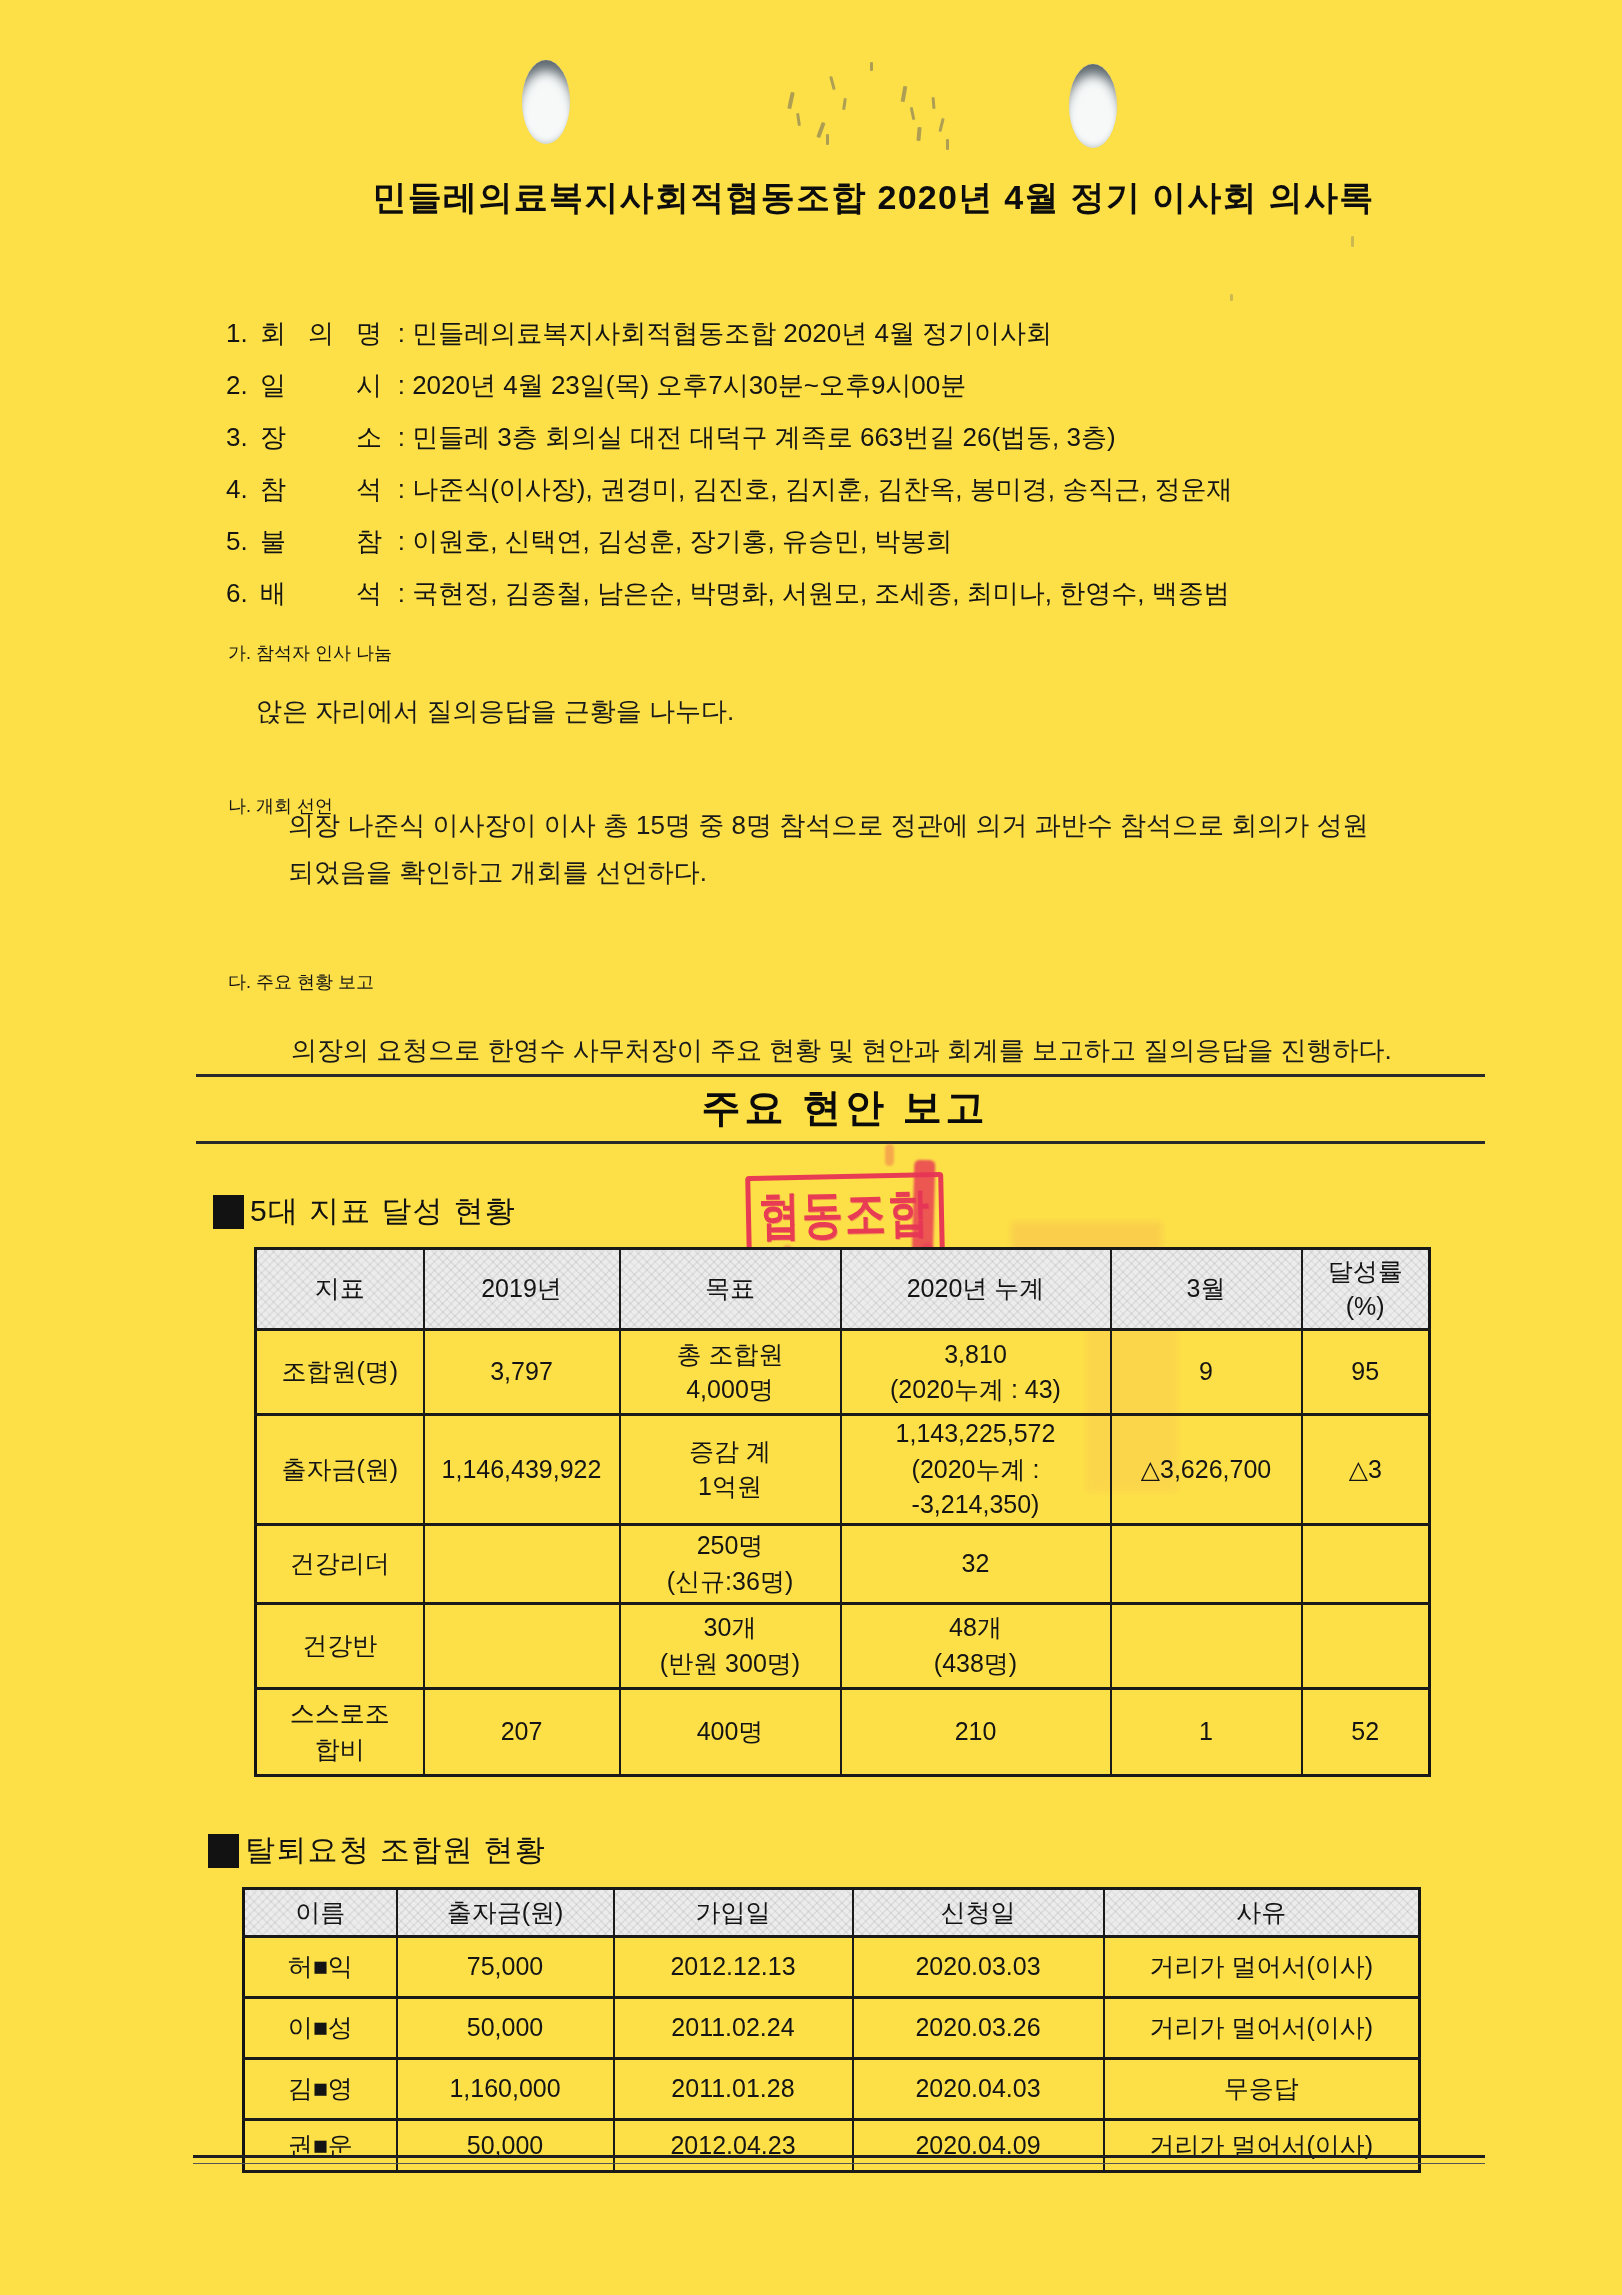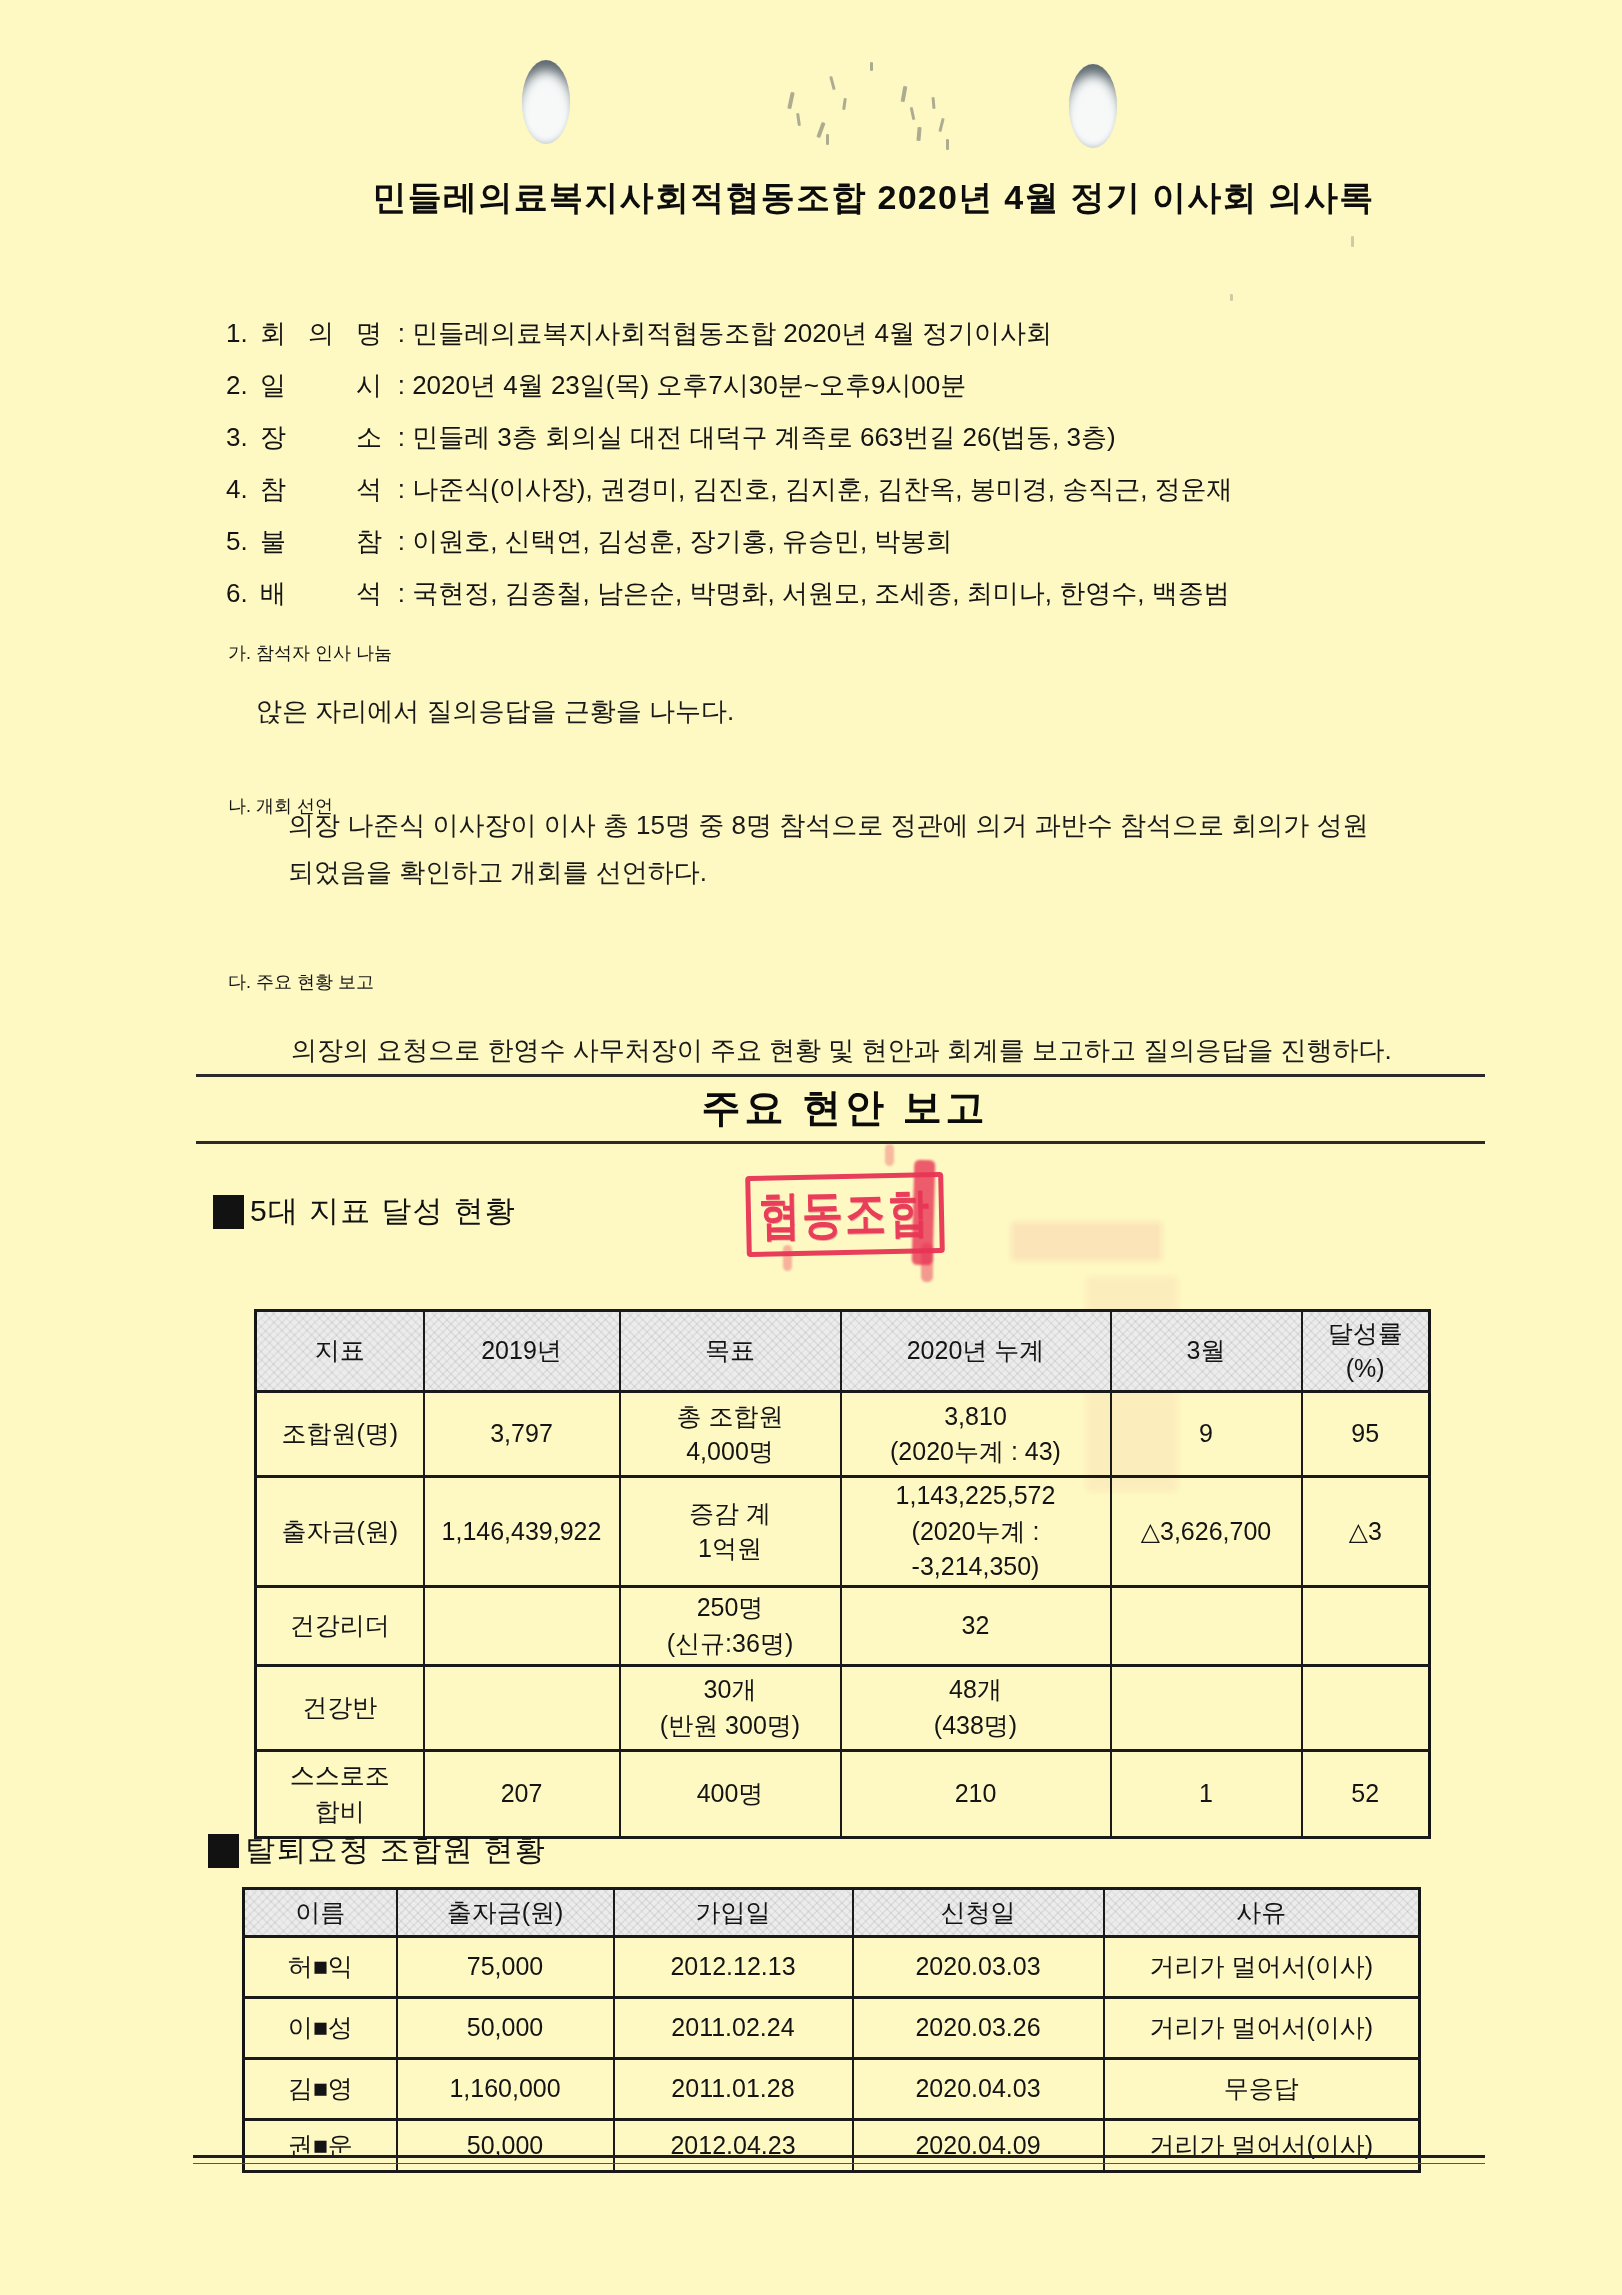--- a/index.html
+++ b/index.html
@@ -1,20 +1,20 @@
 <!DOCTYPE html>
 <html style="font-size:10.5px"><head>
 <meta charset="utf-8">
 <style>
   html,body{margin:0;padding:0;background:#9aa0a6;}
   .page{
     position:relative;
     width:1623px;height:2295px;
     margin:0 auto;
-    background:#fef9c3;
+    background:#fde047;
     overflow:hidden;
     font-family:"Liberation Sans", sans-serif;
     color:#141414;
   }
   
   .hole{
     position:absolute;width:48px;height:84px;border-radius:50%;
     background:#f7f9f9;
     box-shadow: inset 0 17px 11.8px -6.5px #5d686e, inset 0 -5.2px 7.9px -5.2px #aab3b7, 0 0 1.3px rgba(0,0,0,.08);
     filter:blur(0.7px);
@@ -73,21 +73,21 @@
     text-align:center;vertical-align:middle;
     font-size:25px;font-weight:400;line-height:1.42;color:#141414;
     padding:0 3.9px;white-space:pre-line;overflow:hidden;
   }
   .doc-table thead th{
     background-color:#ececec;
     background-image:
       repeating-linear-gradient(45deg,rgba(130,130,130,.17) 0 1.3px,transparent 1.3px 5.9px),
       repeating-linear-gradient(-45deg,rgba(130,130,130,.17) 0 1.3px,transparent 1.3px 5.9px);
   }
-  #indicators-table{left:254px;top:1309px;width:1173px;}
+  #indicators-table{left:254px;top:1247px;width:1173px;}
   #indicators-table thead tr{height:81px;}
   #indicators-table tbody tr:nth-child(1){height:85px;}
   #indicators-table tbody tr:nth-child(2){height:106px;}
   #indicators-table tbody tr:nth-child(3){height:79px;}
   #indicators-table tbody tr:nth-child(4){height:85px;}
   #indicators-table tbody tr:nth-child(5){height:87px;}
   #withdrawals-table{left:242px;top:1887px;width:1176px;}
   #withdrawals-table thead tr{height:48px;}
   #withdrawals-table tbody tr{height:61px;}
   #withdrawals-table tbody tr:nth-child(4){height:52px;}

